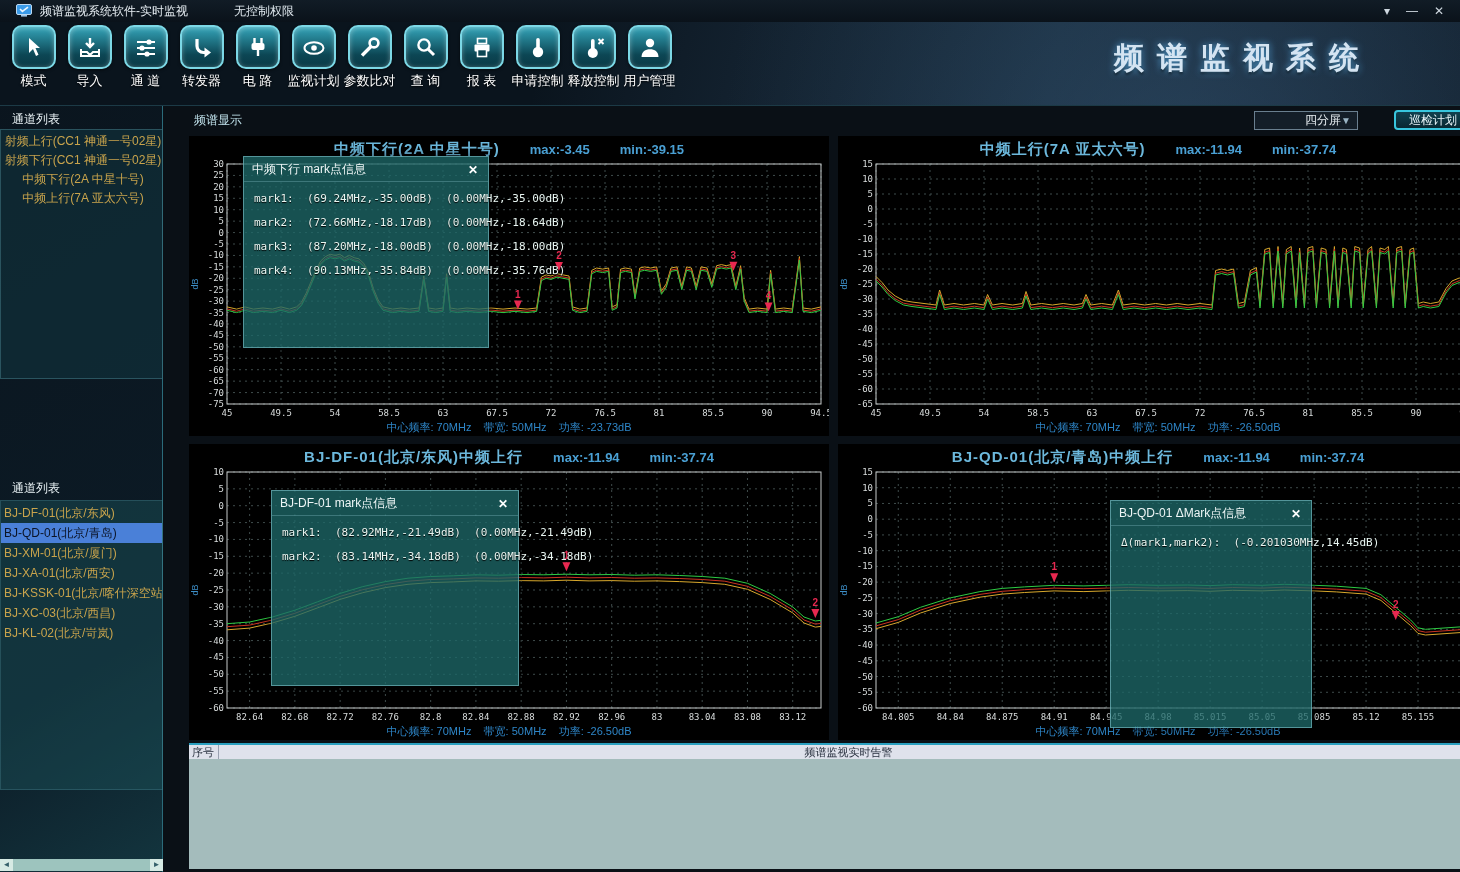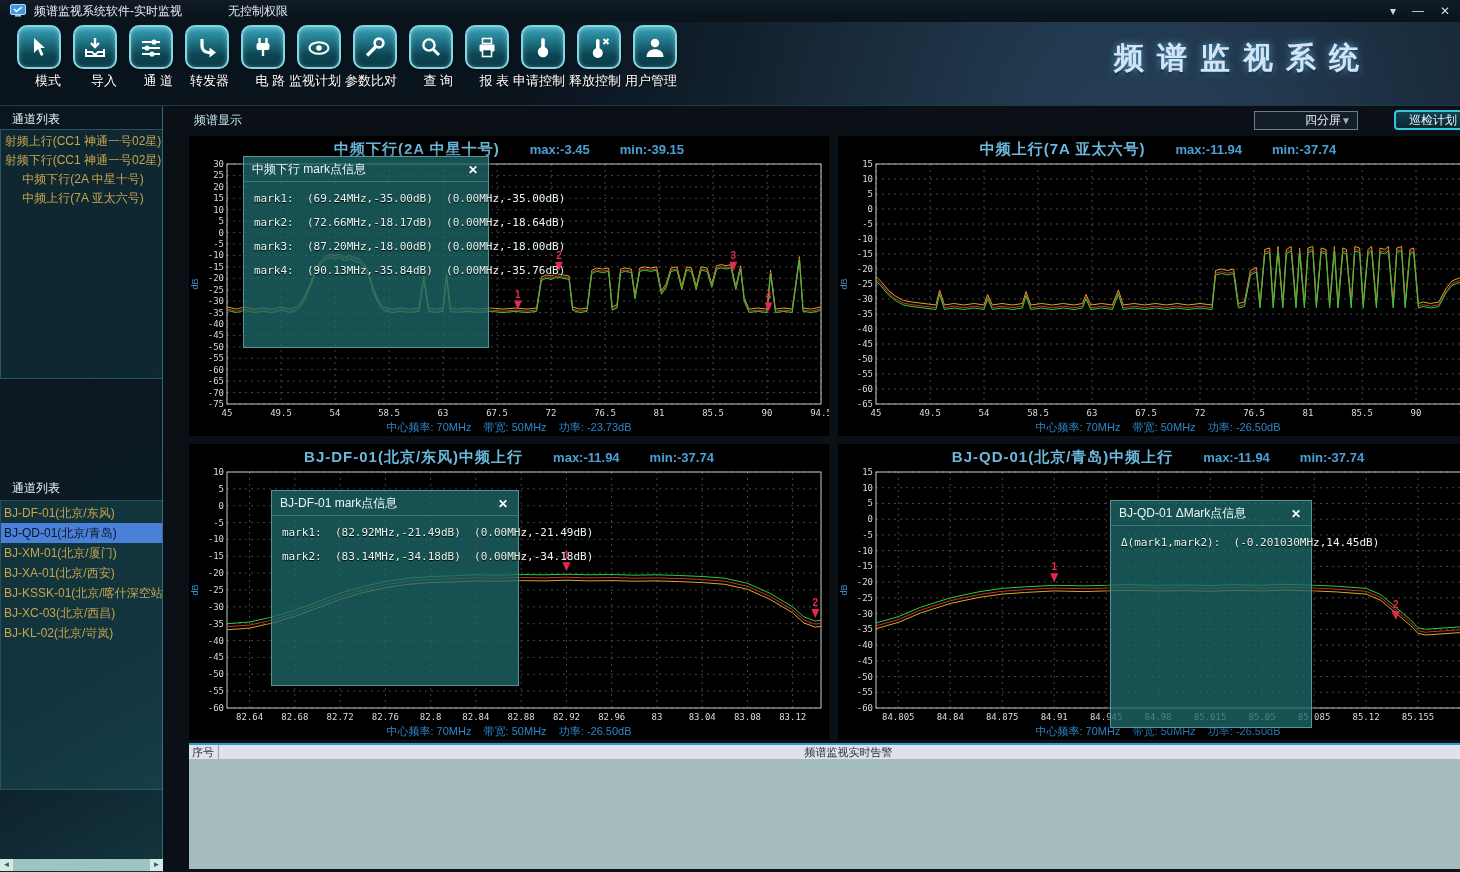--- a/index.html
+++ b/index.html
@@ -3,32 +3,32 @@
 <meta charset="utf-8">
 <style>
   * { box-sizing: border-box; margin: 0; padding: 0; }
   html,body { width:1460px; height:872px; overflow:hidden; }
   body {
     font-family:"Liberation Sans", sans-serif;
     background: linear-gradient(150deg,#0a141d 0%,#0c1b26 42%,#164049 62%,#4d8a8a 80%,#a7d2c6 100%);
     position:relative;
   }
   
-  .titlebar { height:22px; display:flex; align-items:center; padding:0 10px;
+  .titlebar { height:22px; display:flex; align-items:center; padding:0 16px;
     background:linear-gradient(#111c26,#0a121a); color:#e6edf2; font-size:12px; }
   .app-icon { width:16px; height:14px; margin-right:8px; }
   .titlebar .perm { margin-left:46px; color:#dfe8ee; }
   .win-controls { margin-left:auto; display:flex; gap:16px; color:#cfd8e0; font-size:12px; }
   .win-controls span { cursor:pointer; }
   
   .toolbar { height:84px; display:flex; align-items:flex-start; padding:3px 4px 0 6px; position:relative;
     background: radial-gradient(circle at 1180px 150px, rgba(70,110,150,.45), rgba(0,0,0,0) 55%),
                 linear-gradient(100deg,#0a141d 50%,#10202c 72%,#0a141d 100%);
     border-bottom:1px solid #1c3a46; }
-  .tb-btn { width:55px; display:flex; flex-direction:column; align-items:flex-end; margin-right:1px; cursor:pointer; }
+  .tb-btn { width:55px; display:flex; flex-direction:column; align-items:center; margin-right:1px; cursor:pointer; }
   .tb-ic { width:44px; height:44px; border-radius:10px;
     background:linear-gradient(#34a4b8,#0c4654 70%,#0a3a46);
     border:2px solid #7cd8e6; box-shadow: inset 0 1px 5px rgba(255,255,255,.35), 0 1px 3px rgba(0,0,0,.6);
     display:flex; align-items:center; justify-content:center; }
   .tb-label { color:#fff; font-size:13px; margin-top:3px; white-space:nowrap; text-shadow:0 1px 2px #000; }
   .brand { position:absolute; right:88px; top:16px; font-size:30px; font-weight:bold; letter-spacing:13px;
     color:#d4e4f2; text-shadow:0 0 7px #58a8e0, 0 2px 3px #000; }
   
   .content { display:flex; height:766px; }
   .sidebar { width:163px; position:relative; border-right:1px solid #2b6b7a; flex:none; }

